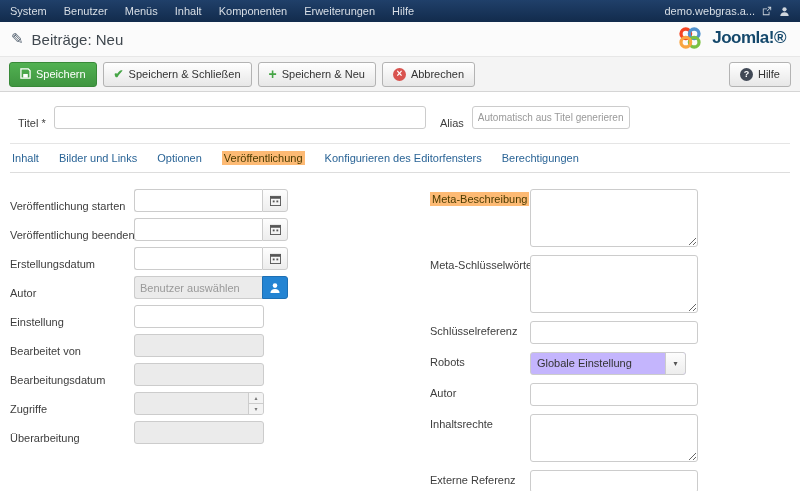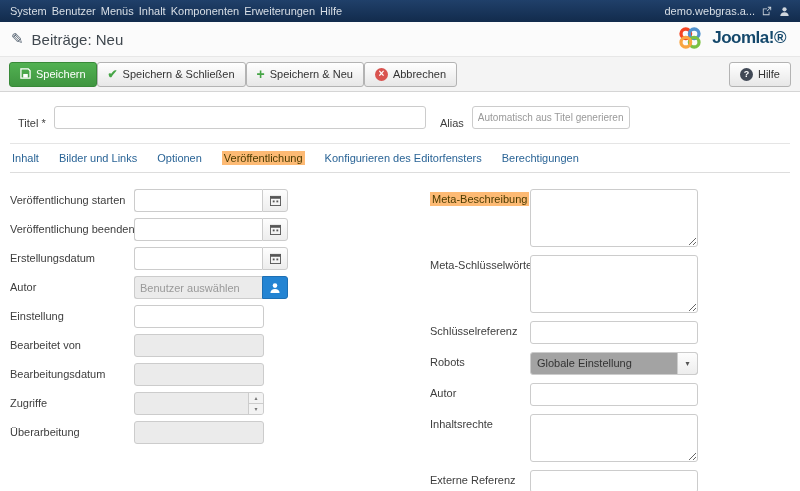--- a/index.html
+++ b/index.html
@@ -1,34 +1,34 @@
 <!DOCTYPE html>
 <html><head>
 <meta charset="utf-8">
 <style>
   *{box-sizing:border-box;margin:0;padding:0}
   html,body{width:800px;height:491px}
   body{font-family:"Liberation Sans",sans-serif;background:#fff;color:#333;overflow:hidden}
 
   
   .topnav{height:22px;background:linear-gradient(#20406a,#122b4c);display:flex;justify-content:space-between;align-items:center;padding:0 10px;font-size:11px;color:#d9dfe6}
-  .topnav-left{display:flex;gap:5px}
+  .topnav-left{display:flex;gap:17px}
   .topnav-item{cursor:pointer;white-space:nowrap}
   .topnav-right{display:flex;align-items:center;gap:7px}
   .topnav-right svg{display:block}
 
   
   .header{height:34px;display:flex;align-items:center;padding:0 11px;background:#fbfbfb;position:relative}
   .pencil{font-size:15px;color:#4d5b6a;margin-right:8px}
   .header h1{font-size:15px;font-weight:400;color:#40484f}
   .logo{position:absolute;right:14px;top:4px;display:flex;align-items:center;gap:10px}
   .logo-text{font-size:17px;font-weight:bold;color:#14486b;letter-spacing:-0.5px}
 
   
-  .toolbar{height:36px;background:#f4f4f4;border-top:1px solid #e7e7e7;border-bottom:1px solid #d5d5d5;display:flex;align-items:center;padding:0 9px}
+  .toolbar{height:36px;background:#f4f4f4;border-top:1px solid #e7e7e7;border-bottom:1px solid #d5d5d5;display:flex;align-items:center;gap:6px;padding:0 9px}
   .btn{display:inline-flex;align-items:center;gap:5px;height:25px;padding:0 10px;font-size:11px;color:#333;background:linear-gradient(#ffffff,#e7e7e7);border:1px solid #b3b3b3;border-radius:3px;cursor:pointer;font-family:inherit;white-space:nowrap}
   .btn-green{background:linear-gradient(#52b152,#3f9540);border-color:#388938;color:#fff}
   .btn-help{margin-left:auto}
   .ic-check{color:#46a546;font-size:12px;font-weight:bold;line-height:1}
   .ic-plus{color:#46a546;font-size:14px;font-weight:bold;line-height:1}
   .ic-cancel{width:13px;height:13px;border-radius:50%;background:#d9534f;color:#fff;font-size:10px;line-height:12px;text-align:center;font-weight:bold}
   .ic-help{width:13px;height:13px;border-radius:50%;background:#414956;color:#fff;font-size:9px;line-height:13px;text-align:center;font-weight:bold}
 
   
   .content{padding:12px 10px 0}
@@ -43,42 +43,42 @@
 
   
   .tabs{display:flex;border-top:1px solid #e5e5e5;border-bottom:1px solid #ddd;margin-bottom:16px}
   .tab{font-size:11px;color:#2a6496;padding:8px 10px;cursor:pointer;text-decoration:none;white-space:nowrap}
   .tab:first-child{padding-left:2px}
   .hl{background:#fdba74;color:#4a3b00;padding:1px 2px}
 
   
   .form-cols{display:flex}
   .col-left{width:408px;flex-shrink:0}
-  .row{display:flex;align-items:flex-start;margin-bottom:6px}
+  .row{display:flex;align-items:flex-end;margin-bottom:6px}
   .row > label{width:124px;font-size:11px;color:#3d3d3d;flex-shrink:0;padding-top:5px;white-space:nowrap}
   .input-append{display:flex}
   .inp.date{width:128px;border-radius:3px 0 0 3px;border-right:none}
   .addon{width:26px;height:23px;border:1px solid #ccc;background:linear-gradient(#fdfdfd,#ededed);border-radius:0 3px 3px 0;display:flex;align-items:center;justify-content:center;cursor:pointer;padding:0}
   .addon.blue{background:#2384d3;border-color:#1d6fb3}
   .inp.plain{width:130px}
   .inp.disabled{background:#ebebeb;color:#888}
   .spin-wrap{position:relative;display:inline-block}
   .spin{position:absolute;right:1px;top:1px;bottom:1px;width:15px;border-left:1px solid #ccc;display:flex;flex-direction:column;border-radius:0 2px 2px 0;overflow:hidden}
   .spin span{flex:1;font-size:6px;line-height:10px;text-align:center;color:#777;background:#f3f3f3;cursor:pointer}
   .spin span:first-child{border-bottom:1px solid #ccc}
 
   .col-right{flex:1;padding-left:12px}
   .row-r{display:flex;align-items:flex-start;margin-bottom:8px}
   .row-r > label{width:100px;font-size:11px;color:#3d3d3d;flex-shrink:0;padding-top:4px;white-space:nowrap}
   .row-r > label .hl{white-space:nowrap}
   .ta{width:168px;border:1px solid #ccc;border-radius:3px;font-family:inherit;font-size:11px;padding:3px 5px;color:#333;outline:none}
   .ta-lg{height:58px}
   .ta-sm{height:48px}
   .inp.r-text{width:168px}
-  .select{display:flex;width:168px;height:23px;border:1px solid #ccc;border-radius:3px;background:#a3a3a3;cursor:pointer;overflow:hidden}
+  .select{display:flex;width:156px;height:23px;border:1px solid #ccc;border-radius:3px;background:#c4b5fd;cursor:pointer;overflow:hidden}
   .select-value{flex:1;font-size:11px;line-height:21px;padding:0 6px;color:#333;white-space:nowrap}
   .select-caret{width:20px;border-left:1px solid #ccc;background:linear-gradient(#fdfdfd,#ededed);display:flex;align-items:center;justify-content:center;font-size:8px;color:#555}
 </style>
 </head>
 <body>
 
 <div class="screen">
 
   <div class="topnav">
     <div class="topnav-left">

